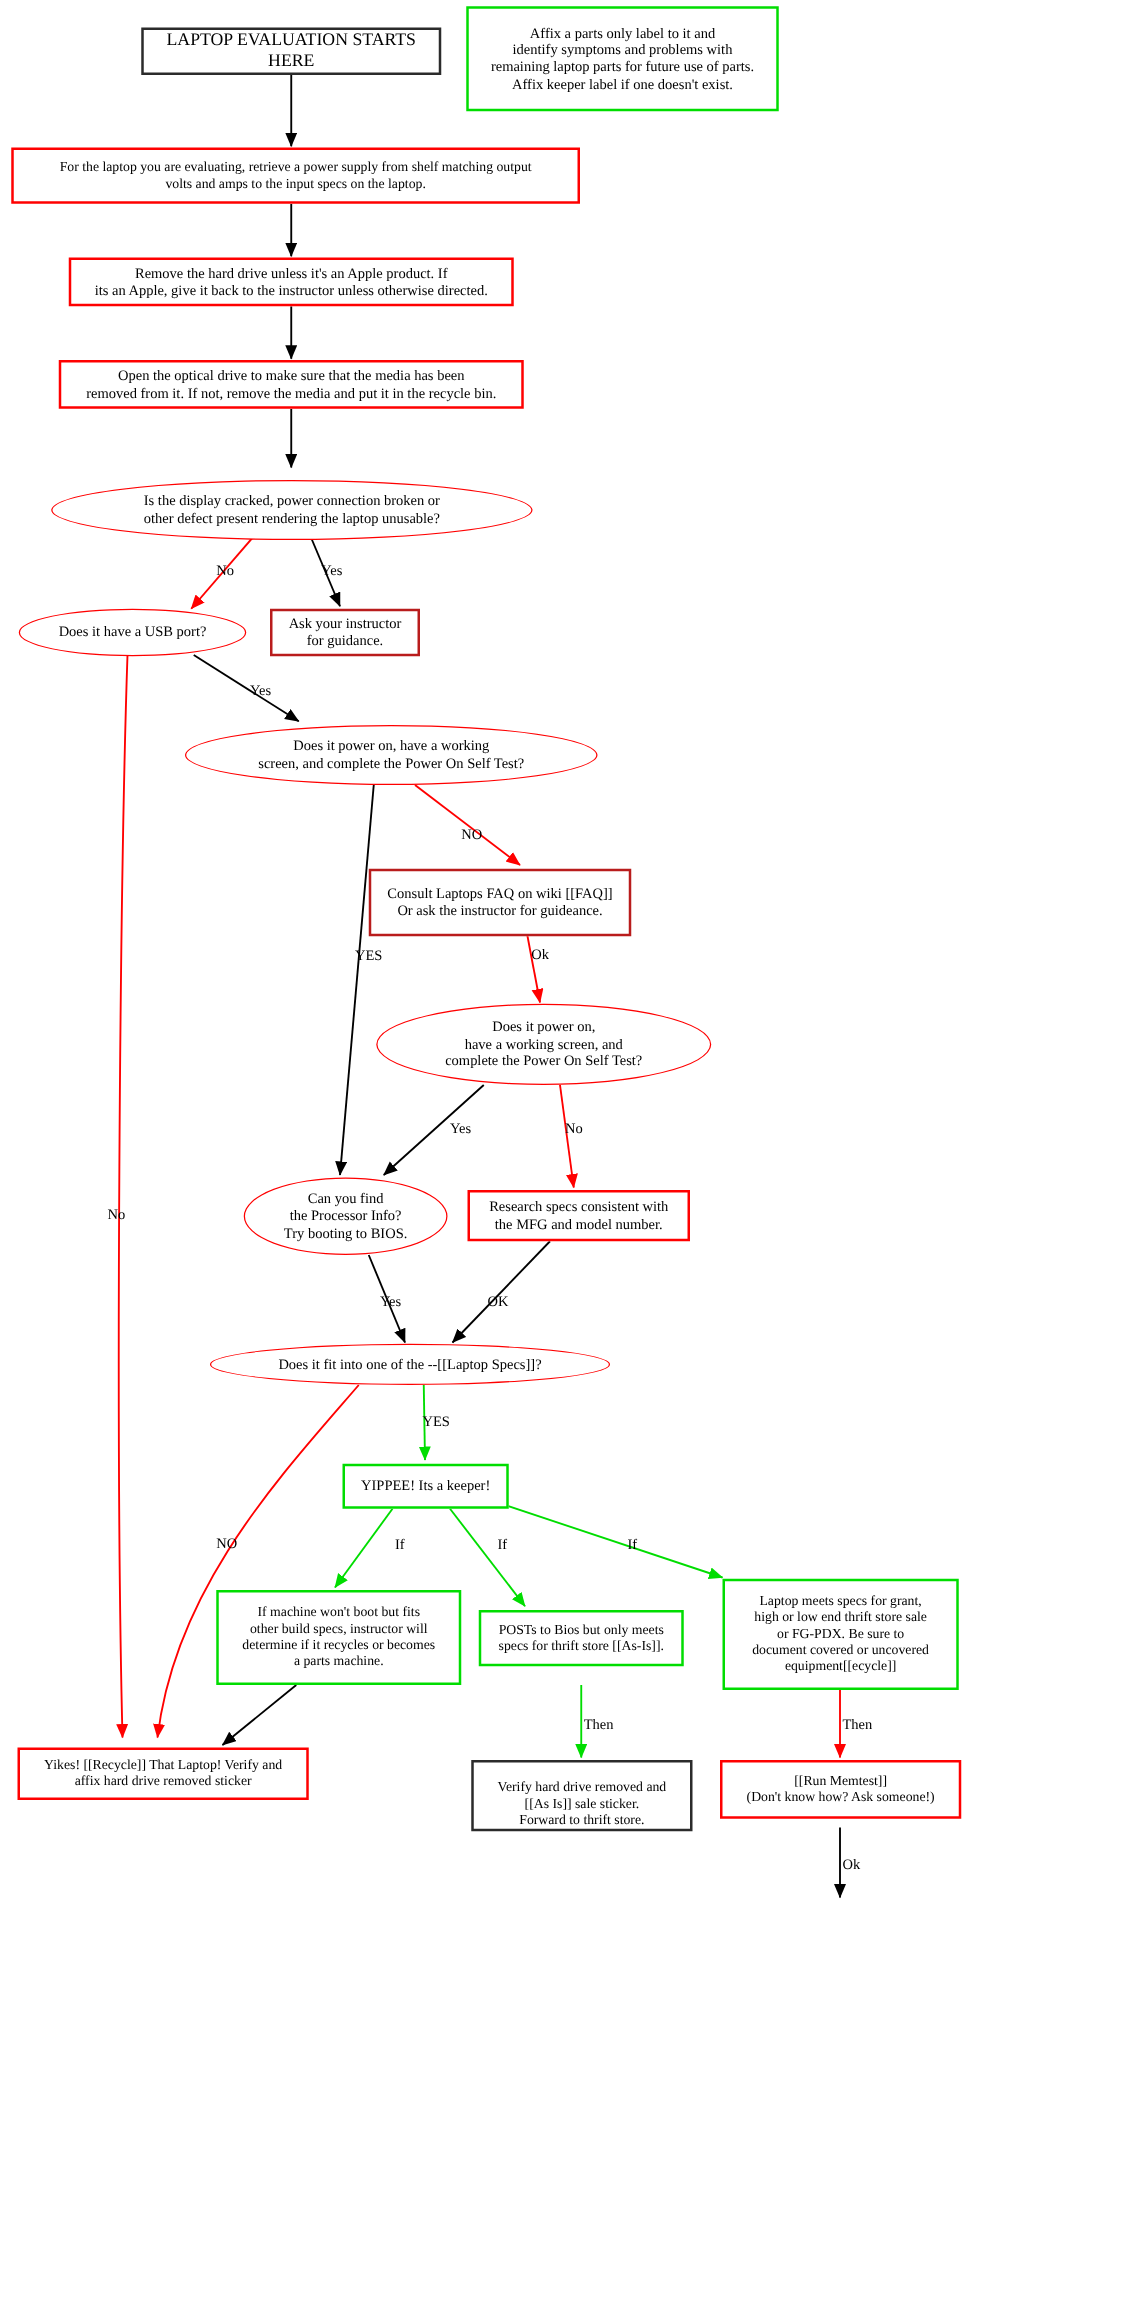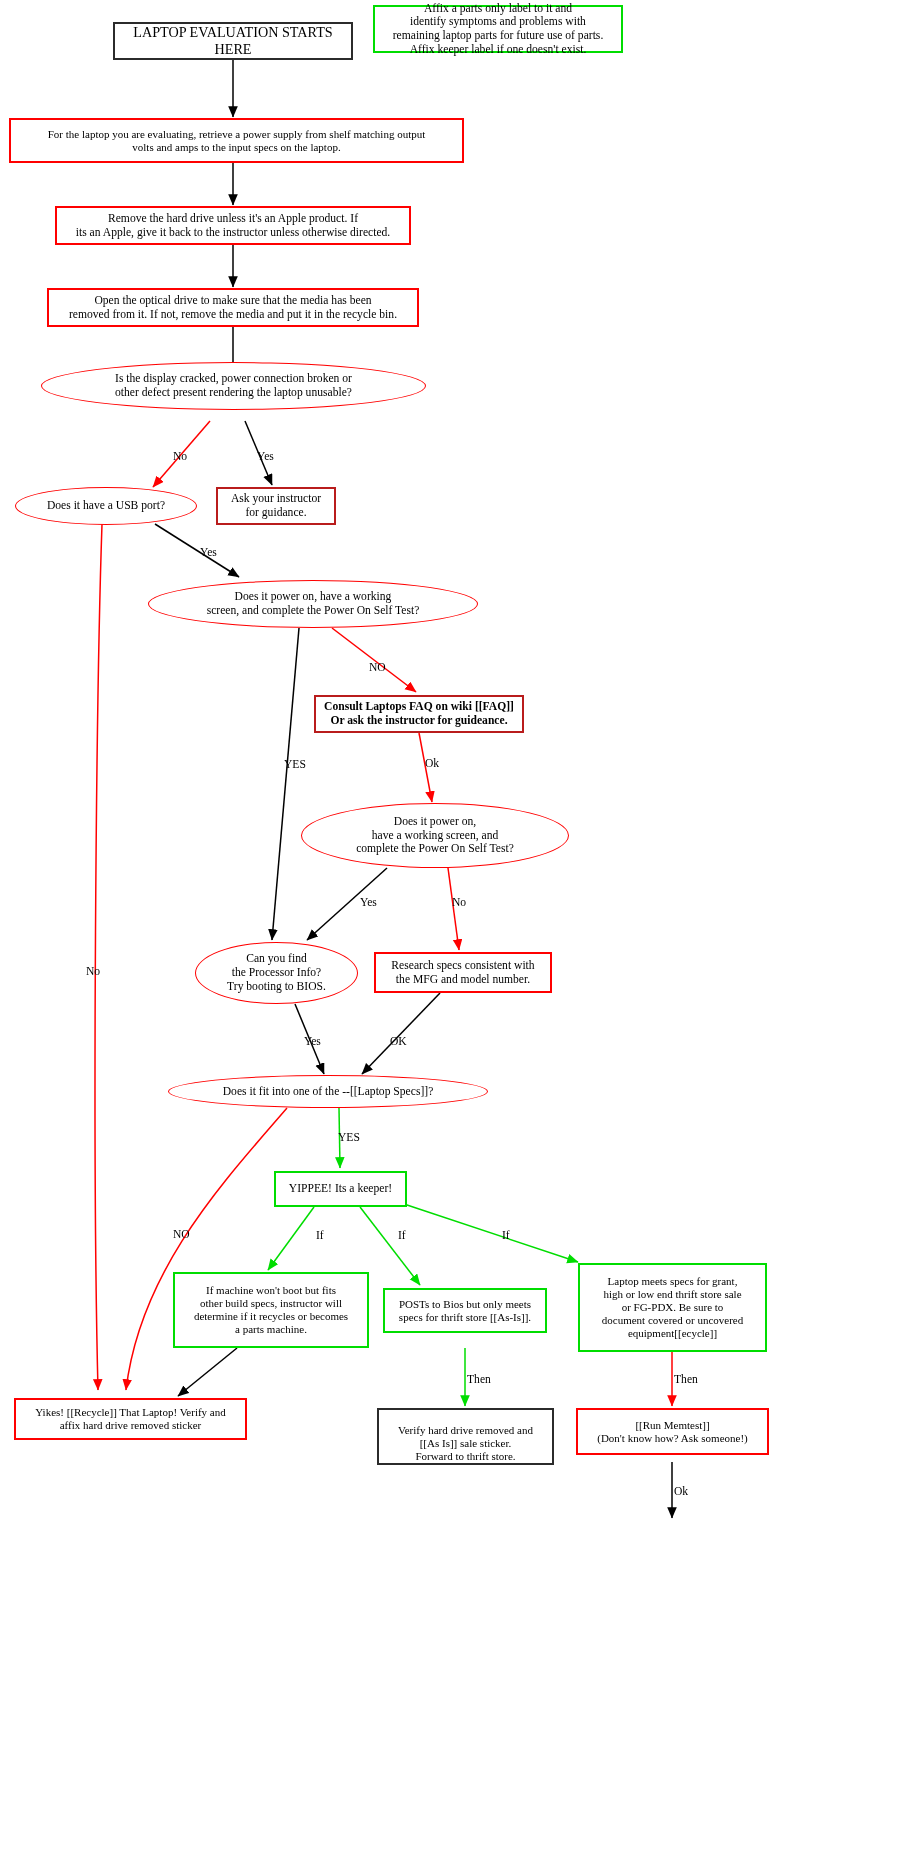--- a/index.html
+++ b/index.html
@@ -128,21 +128,21 @@
 
     <line x1="672" y1="1352" x2="672" y2="1406" stroke="#ff0000" stroke-width="1.5" marker-end="url(#ahR)"></line>
 
     <line x1="672" y1="1462" x2="672" y2="1518" stroke="#000" stroke-width="1.5" marker-end="url(#ahB)"></line>
   </svg>
 
   <div class="node box box-black f16" style="left:113px; top:22px; width:240px; height:38px;">
     <span class="txt">LAPTOP EVALUATION STARTS HERE</span>
   </div>
 
-  <div class="node box box-green f13" style="left:373px; top:5px; width:250px; height:48px;text-align:center;">
+  <div class="node box box-green f13" style="left:373px; top:5px; width:250px; height:84px;text-align:center;">
     <span class="txt">Affix a parts only label to it and
 identify symptoms and problems with
 remaining laptop parts for future use of parts.
 Affix keeper label if one doesn't exist.</span>
   </div>
 
   <div class="node box box-red f14" style="left:9px; top:118px; width:455px; height:45px;">
     <span class="txt">For the laptop you are evaluating, retrieve a power supply from shelf matching output
 volts and amps to the  input specs on the laptop.</span>
   </div>
@@ -150,40 +150,40 @@
   <div class="node box box-red f13" style="left:55px; top:206px; width:356px; height:39px;font-family:Liberation Serif, serif;">
     <span class="txt">Remove the hard drive unless it's an Apple product. If
 its an Apple, give it back to the instructor unless otherwise directed.</span>
   </div>
 
   <div class="node box box-red f13" style="left:47px; top:288px; width:372px; height:39px;">
     <span class="txt">Open the optical drive to make sure that the media has been
 removed from it. If not, remove the media and put it in the recycle bin.</span>
   </div>
 
-  <div class="node ellipse f13" style="left:41px; top:362px; width:385px; height:48px;">
+  <div class="node ellipse f13" style="left:41px; top:384px; width:385px; height:48px;">
     <span class="txt">Is the display cracked, power connection broken or
 other defect present rendering the laptop unusable?</span>
   </div>
 
   <div class="node box box-yellow f13" style="left:216px; top:487px; width:120px; height:38px;">
     <span class="txt">Ask your instructor
 for guidance.</span>
   </div>
 
   <div class="node ellipse f13" style="left:15px; top:487px; width:182px; height:38px;">
     <span class="txt">Does it have a USB port?</span>
   </div>
 
   <div class="node ellipse f13" style="left:148px; top:580px; width:330px; height:48px;">
     <span class="txt">Does it power on, have a working
 screen, and complete the Power On Self Test?</span>
   </div>
 
-  <div class="node box box-yellow f13" style="left:314px; top:695px; width:210px; height:38px;font-weight:bold;">
+  <div class="node box box-yellow f13" style="left:295px; top:695px; width:210px; height:54px;">
     <span class="txt">Consult Laptops FAQ on wiki [[FAQ]]
 Or ask the instructor for guideance.</span>
   </div>
 
   <div class="node ellipse f13" style="left:301px; top:803px; width:268px; height:65px;">
     <span class="txt">Does it power on,
 have a working screen, and
 complete the Power On Self Test?</span>
   </div>
 

